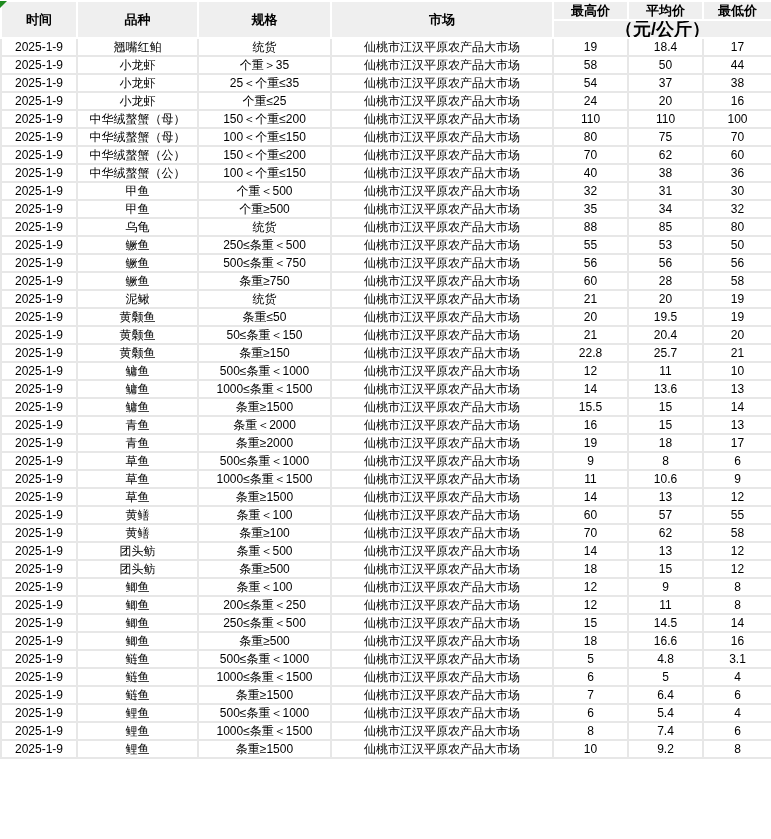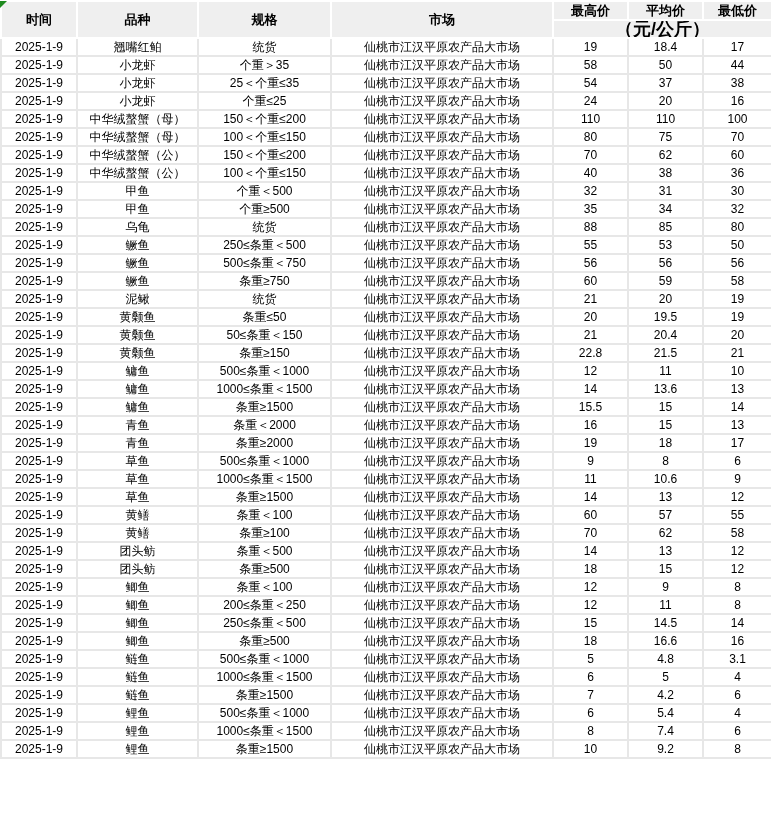--- a/index.html
+++ b/index.html
@@ -210,21 +210,21 @@
           <td>56</td>
           <td>56</td>
           <td>56</td>
         </tr>
         <tr>
           <td>2025-1-9</td>
           <td>鳜鱼</td>
           <td>条重≥750</td>
           <td>仙桃市江汉平原农产品大市场</td>
           <td>60</td>
-          <td>59</td>
+          <td>28</td>
           <td>58</td>
         </tr>
         <tr>
           <td>2025-1-9</td>
           <td>泥鳅</td>
           <td>统货</td>
           <td>仙桃市江汉平原农产品大市场</td>
           <td>21</td>
           <td>20</td>
           <td>19</td>
@@ -246,21 +246,21 @@
           <td>21</td>
           <td>20.4</td>
           <td>20</td>
         </tr>
         <tr>
           <td>2025-1-9</td>
           <td>黄颡鱼</td>
           <td>条重≥150</td>
           <td>仙桃市江汉平原农产品大市场</td>
           <td>22.8</td>
-          <td>21.5</td>
+          <td>25.7</td>
           <td>21</td>
         </tr>
         <tr>
           <td>2025-1-9</td>
           <td>鳙鱼</td>
           <td>500≤条重＜1000</td>
           <td>仙桃市江汉平原农产品大市场</td>
           <td>12</td>
           <td>11</td>
           <td>10</td>
@@ -417,21 +417,21 @@
           <td>6</td>
           <td>5</td>
           <td>4</td>
         </tr>
         <tr>
           <td>2025-1-9</td>
           <td>鲢鱼</td>
           <td>条重≥1500</td>
           <td>仙桃市江汉平原农产品大市场</td>
           <td>7</td>
-          <td>4.2</td>
+          <td>6.4</td>
           <td>6</td>
         </tr>
         <tr>
           <td>2025-1-9</td>
           <td>鲤鱼</td>
           <td>500≤条重＜1000</td>
           <td>仙桃市江汉平原农产品大市场</td>
           <td>6</td>
           <td>5.4</td>
           <td>4</td>

